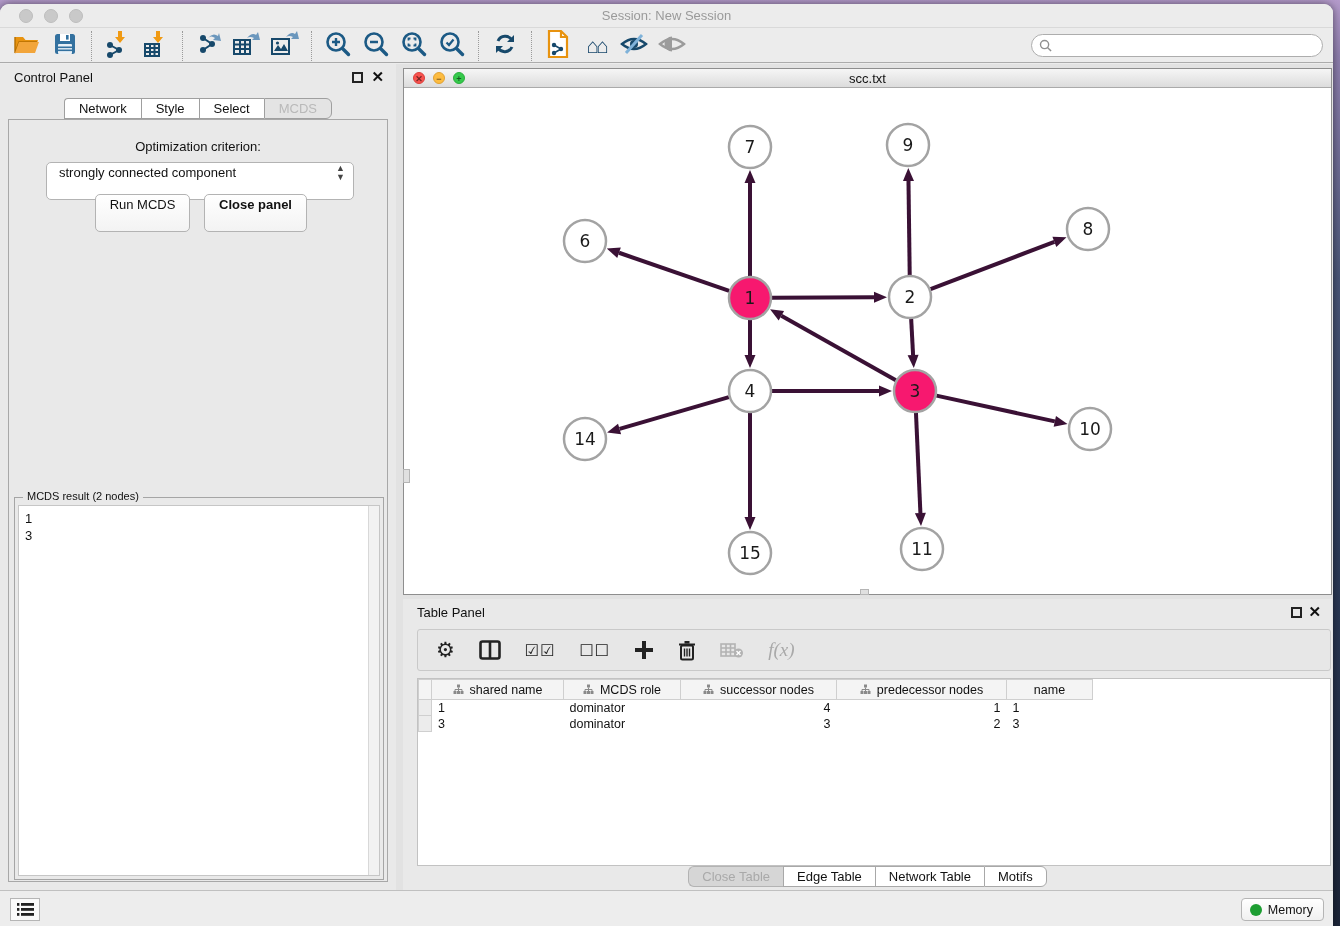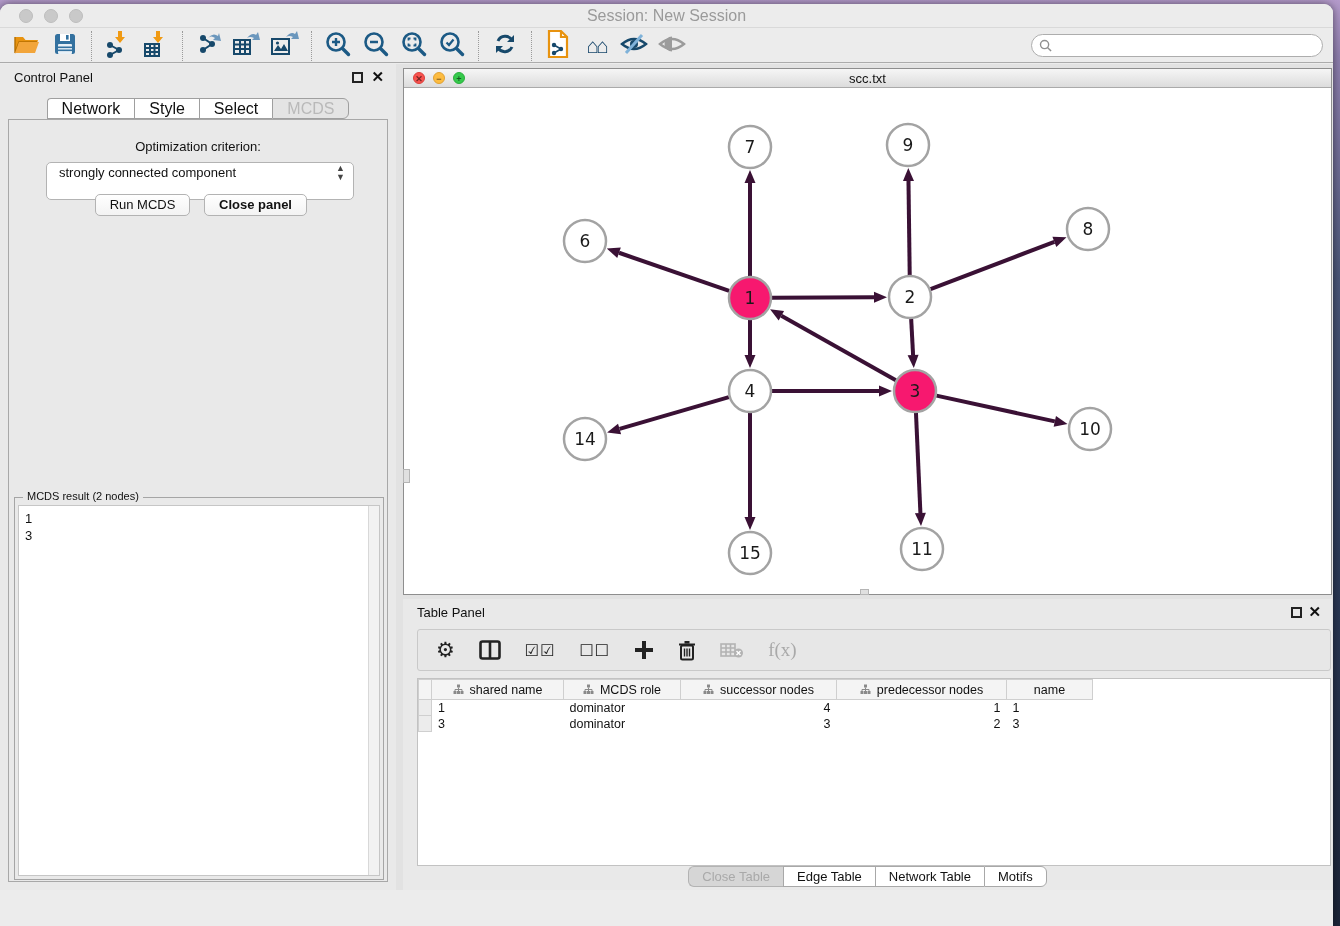--- a/index.html
+++ b/index.html
@@ -10,21 +10,21 @@
   }
   .app-window{ position:absolute; left:0; top:4px; width:1333px; height:922px;
     background:#ececec; border-radius:9px 9px 0 0; box-shadow:0 0 8px rgba(0,0,0,.5); overflow:hidden; }
 
   
   .titlebar{ position:absolute; left:0; top:0; width:100%; height:24px; background:#ececec;
     border-bottom:1px solid #d9d9d9; }
   .tl{ position:absolute; top:5px; width:14px; height:14px; border-radius:50%; background:#c9c9c9; border:1px solid #bdbdbd; }
   .titlebar .t1{left:19px}.titlebar .t2{left:44px}.titlebar .t3{left:69px}
   .win-title{ position:absolute; left:0; right:0; top:0; height:24px; line-height:24px; text-align:center;
-    font-size:16px; color:#9a9a9a; }
+    font-size:13px; color:#9a9a9a; }
 
   
   .toolbar{ position:absolute; left:0; top:25px; width:100%; height:34px; background:#ececec;
     border-bottom:1px solid #ababab; display:flex; align-items:center; }
   .tbtn{ width:38px; height:32px; display:flex; align-items:center; justify-content:center; cursor:default; }
   .tsep{ width:1px; height:30px; border-left:1px dotted #9a9a9a; margin:0 7px; }
   .houses{ font-size:21px; font-weight:bold; color:#16456a; letter-spacing:-3px; line-height:30px; }
   .search-wrap{ margin-left:auto; margin-right:10px; width:292px; height:23px; background:#fff;
     border:1px solid #adadad; border-radius:12px; display:flex; align-items:center; padding:0 7px; }
   .search-wrap svg{ flex:0 0 auto; }
@@ -35,32 +35,32 @@
 
   
   .cpanel{ position:absolute; left:0; top:0; width:396px; height:826px; background:#e9e9e9; }
   .panel-head{ position:relative; height:28px; }
   .panel-title{ position:absolute; left:14px; top:6px; font-size:13px; color:#111; }
   .float-ic{ position:absolute; top:8px; width:11px; height:11px; border:2px solid #222; background:transparent; }
   .close-ic{ position:absolute; top:4px; font-size:15px; font-weight:bold; color:#111; line-height:18px; }
   .cpanel .float-ic{ right:33px; } .cpanel .close-ic{ right:12px; }
 
   .cp-tabs{ position:absolute; left:0; top:34px; width:100%; display:flex; justify-content:center; }
-  .cp-tab{ height:21px; line-height:20px; padding:0 14px; font-size:16px; background:#fff;
+  .cp-tab{ height:21px; line-height:20px; padding:0 14px; font-size:13px; background:#fff;
     border:1px solid #9f9f9f; border-right:none; color:#111; }
   .cp-tab:first-child{ border-radius:4px 0 0 0; }
   .cp-tab:last-child{ border-right:1px solid #9f9f9f; border-radius:0 6px 6px 0; }
   .cp-tab.active{ background:#e4e4e4; color:#b9b9b9; }
 
   .cp-box{ position:absolute; left:8px; top:55px; width:380px; height:763px; border:1px solid #a8a8a8; background:#e9e9e9; }
   .opt-label{ text-align:center; margin-top:19px; font-size:13px; color:#111; }
   .selectbox{ position:absolute; left:37px; top:42px; width:308px; height:38px; background:#fff;
     border:1px solid #b3b3b3; border-radius:5px; font-size:13px; line-height:20px; padding-left:12px; color:#111; }
   .sel-arrows{ position:absolute; right:8px; top:1px; font-size:9px; line-height:9px; color:#444; text-align:center; }
-  .btn{ position:absolute; top:74px; height:22px; background:linear-gradient(#ffffff,#f3f3f3);
+  .btn{ position:absolute; top:74px; height:38px; background:linear-gradient(#ffffff,#f3f3f3);
     border:1px solid #b3b3b3; border-radius:5px; font-size:13px; text-align:center; line-height:20px; color:#111; }
   .btn.run{ left:86px; width:95px; } .btn.close{ left:195px; width:103px;font-weight:bold; }
 
   .result-group{ position:absolute; left:5px; top:377px; width:370px; height:383px; border:1px solid #a5a5a5; }
   .result-label{ position:absolute; left:8px; top:-8px; background:#e9e9e9; padding:0 4px; font-size:11px; color:#111; }
   .result-area{ position:absolute; left:3px; top:7px; right:3px; bottom:3px; background:#fff; border:1px solid #c6c6c6; }
   .result-lines{ padding:4px 6px; font-size:13px; color:#111; line-height:17px; }
   .result-scroll{ position:absolute; right:0; top:0; width:11px; height:100%; background:#f2f2f2; border-left:1px solid #d8d8d8; }
 
   
@@ -79,21 +79,21 @@
   .nw-handle-bottom{ position:absolute; left:456px; bottom:-1px; width:9px; height:6px; background:#e0e0e0; border:1px solid #b5b5b5; }
 
   
   .tpanel{ position:absolute; left:403px; top:535px; width:929px; height:291px; background:#e9e9e9; }
   .tpanel .float-ic{ right:30px; } .tpanel .close-ic{ right:11px; }
   .tp-toolbar{ position:absolute; left:14px; top:30px; right:1px; height:42px; background:#e7e7e7;
     border:1px solid #c9c9c9; border-radius:3px; display:flex; align-items:center; gap:24px; padding-left:18px; }
   .tp-ic{ display:flex; align-items:center; justify-content:center; height:30px; }
   .gear-glyph{ font-size:21px; color:#222; font-family:"DejaVu Sans", sans-serif; }
   .chk-glyph{ font-size:16px; color:#222; letter-spacing:1px; font-family:"DejaVu Sans", sans-serif; }
-  .fx-glyph{ font-size:19px; color:#a9a9a9; font-family:"Liberation Serif", serif; }
+  .fx-glyph{ font-size:19px; color:#a9a9a9; font-style:italic; font-family:"Liberation Serif", serif; }
 
   .tablebox{ position:absolute; left:14px; top:79px; right:1px; bottom:24px; background:#fff; border:1px solid #c2c2c2; overflow:hidden; }
   table.datatable{ border-collapse:collapse; table-layout:fixed; }
   .datatable th{ background:#f4f4f4; border:1px solid #cfcfcf; height:20px; font-size:12.5px; font-weight:normal; color:#111; }
   .datatable th .hwrap{ display:flex; align-items:center; justify-content:center; gap:6px; }
   .datatable td{ height:16px; font-size:12.5px; color:#111; padding:0 6px; }
   .datatable td.r{ text-align:right; } .datatable td.l{ text-align:left; }
   .gutter{ background:#ececec; border:1px solid #cfcfcf; }
 
   .bt-tabs{ position:absolute; left:0; bottom:3px; width:100%; display:flex; justify-content:center; }
@@ -485,13 +485,31 @@
       </div>
       <div class="bt-tabs" id="bt-tabs">
           <div class="bt-tab active">Close Table</div>
           <div class="bt-tab">Edge Table</div>
           <div class="bt-tab">Network Table</div>
           <div class="bt-tab">Motifs</div>
         </div>
     </div>
   </div>
 
+  <div class="statusbar">
+    <div class="status-left-btn">
+      <svg width="17" height="15" viewBox="0 0 17 15">
+          <g fill="#222">
+            <rect x="0" y="1" width="2.4" height="2.8"></rect>
+            <rect x="4" y="1" width="13" height="2.8"></rect>
+            <rect x="0" y="6" width="2.4" height="2.8"></rect>
+            <rect x="4" y="6" width="13" height="2.8"></rect>
+            <rect x="0" y="11" width="2.4" height="2.8"></rect>
+            <rect x="4" y="11" width="13" height="2.8"></rect>
+          </g>
+        </svg>
+    </div>
+    <div class="memory-btn">
+      <span class="mem-dot"></span>
+      <span>Memory</span>
+    </div>
+  </div>
 </div>
 
 </body></html>

